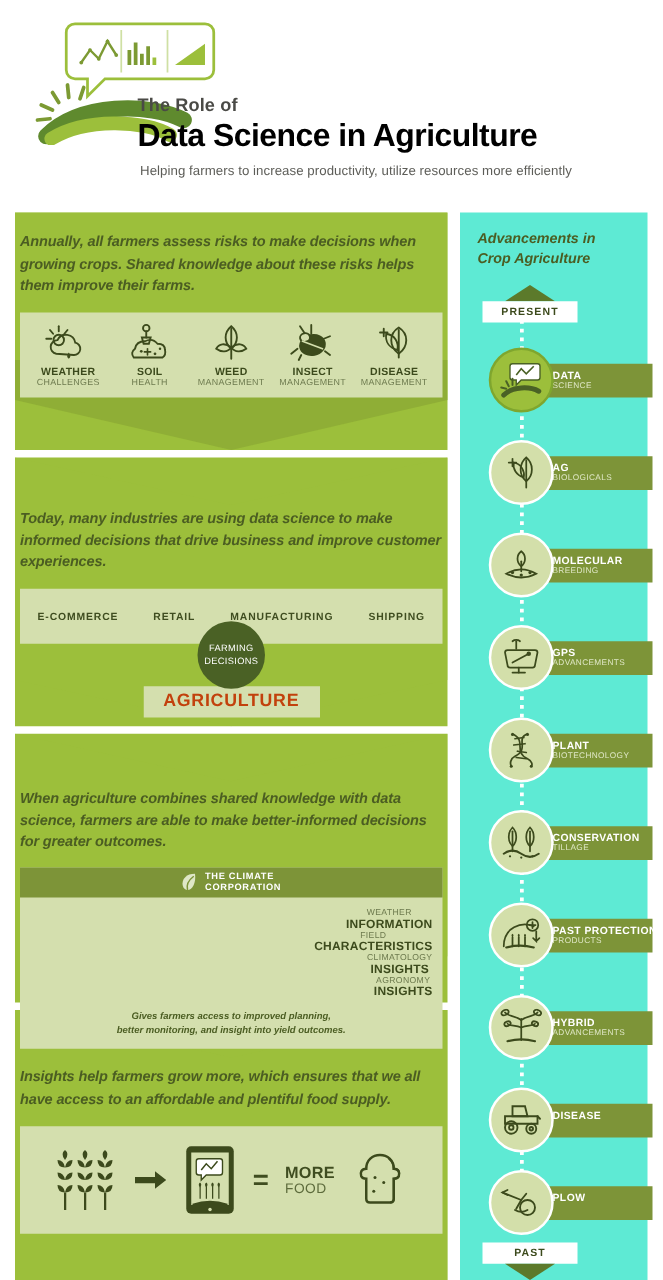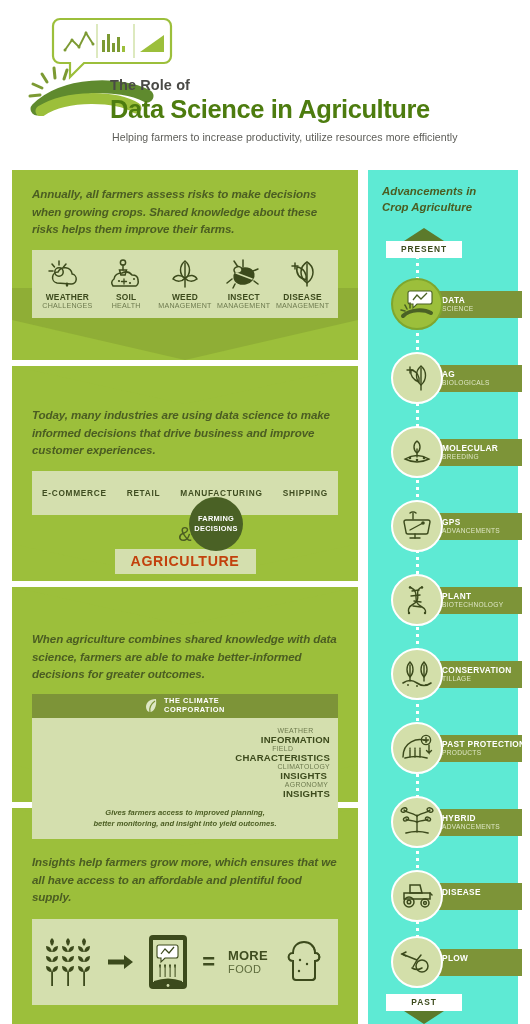--- a/index.html
+++ b/index.html
@@ -9,45 +9,45 @@
     font-family: "Liberation Sans", sans-serif;
     overflow: hidden;
   }
   #page { position: relative; width: 530px; height: 1024px; background: #fff; }
 
   
   #header { position: absolute; left: 0; top: 0; width: 530px; height: 168px; background: #fff; }
   #logo-mark { position: absolute; left: 24px; top: 16px; width: 165px; height: 100px; }
   #brand-text { position: absolute; left: 110px; top: 78px; width: 410px; }
   .brand-sub1 { font-size: 14.5px; font-weight: bold; color: #4a4a46; letter-spacing: .1px; line-height: 1.1; }
-  .brand-main { font-size: 25.5px; font-weight: bold; color: #4d7c0f; letter-spacing: -.4px; line-height: 1.15; margin-top: 1px; }
+  .brand-main { font-size: 25.5px; font-weight: bold; color: #000000; letter-spacing: -.4px; line-height: 1.15; margin-top: 1px; }
   #tagline { position: absolute; left: 112px; top: 131px; width: 400px; font-size: 10.6px; color: #5d5d58; letter-spacing: .05px; }
 
   
   #left-panel { position: absolute; left: 12px; top: 170px; width: 346px; height: 854px; }
   .seg { position: absolute; left: 0; width: 346px; }
   .seg-bg { position: absolute; left: 0; top: 0; width: 346px; background: #9cbf3b; }
-  .seg-body { position: relative; z-index: 3; padding: 0 20px; }
+  .seg-body { position: relative; z-index: 3; padding: 0 4px; }
   .para {
     font-style: italic; font-weight: bold; font-size: 11.6px; line-height: 1.52;
     color: #4b5d22; letter-spacing: -.1px;
   }
   .card { background: #d4dfae; position: relative; }
 
   .iconrow { display: flex; justify-content: space-around; align-items: flex-end; padding: 9px 6px 8px; }
   .iconcell { text-align: center; width: 64px; }
   .iconcell svg { display: block; margin: 0 auto 4px; }
   .lbl-a { font-size: 8.4px; font-weight: bold; color: #3c4a1c; letter-spacing: .25px; line-height: 1.1; }
   .lbl-b { font-size: 7.1px; color: #6d7a4e; letter-spacing: .25px; line-height: 1.15; }
 
   #farming-badge {
     position: absolute; left: 50%; top: 327px; transform: translateX(-50%);
     width: 54px; height: 54px; border-radius: 50%; background: #4a6125;
     display: flex; flex-direction: column; align-items: center; justify-content: center;
-    color: #fff; font-size: 7.4px; font-weight: bold; letter-spacing: .3px; line-height: 1.35; z-index: 20; margin-left: 31px;
+    color: #fff; font-size: 7.4px; font-weight: normal; letter-spacing: .3px; line-height: 1.35; z-index: 20;
   }
 
   .indrow { display: flex; justify-content: space-around; align-items: center; height: 44px; }
   .indrow span { font-size: 8.3px; font-weight: bold; color: #3f4d20; letter-spacing: .7px; }
 
   .amp { text-align: center; font-size: 20px; color: #4b5d22; line-height: 1; margin-top: 9px; }
   .agri-chip {
     margin: 5px auto 0; display: block; width: 141px; background: #d4dfae;
     text-align: center; font-size: 14.2px; font-weight: bold; color: #c2410c;
     letter-spacing: .6px; padding: 4px 0 5px;

